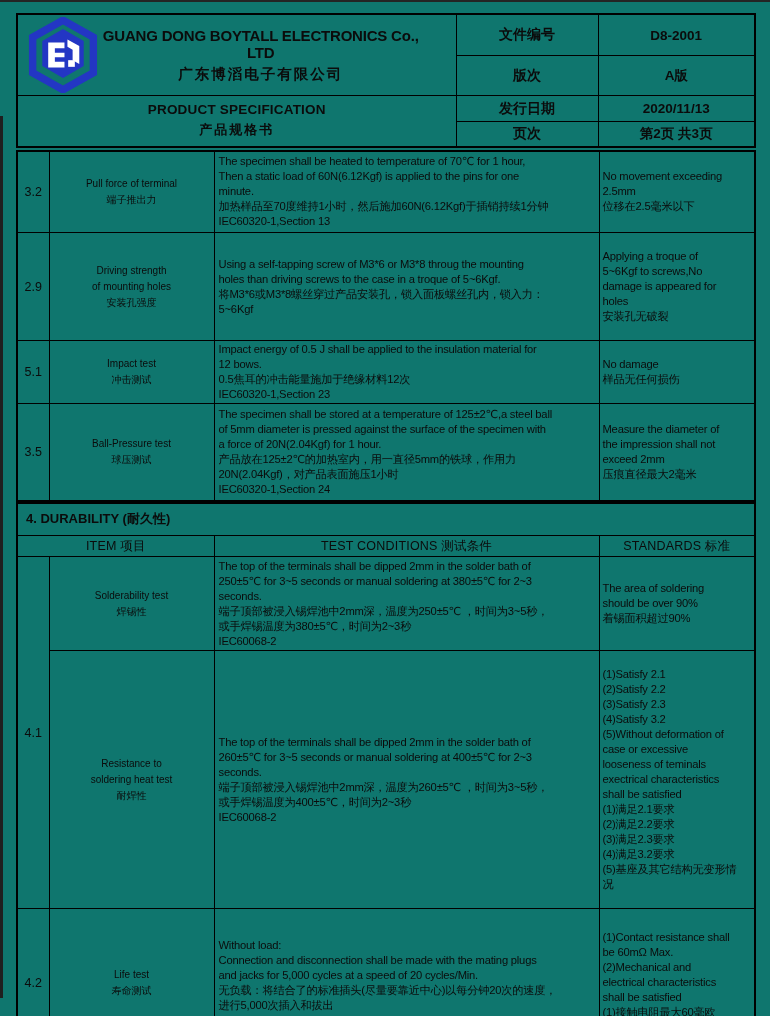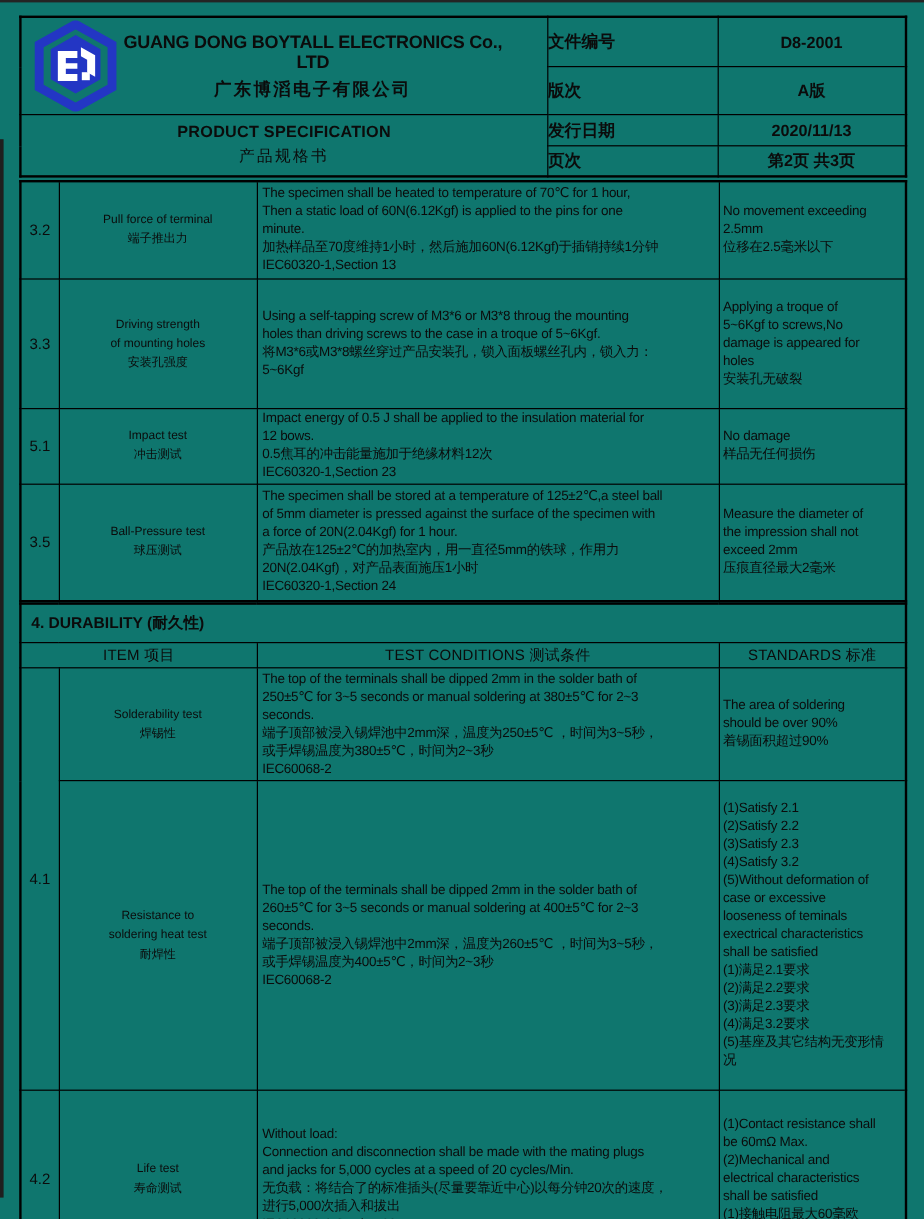--- a/index.html
+++ b/index.html
@@ -29,22 +29,22 @@
   table.doc td { border:1.5px solid #000; overflow:hidden; vertical-align:middle; }
 
   
   .company-flex { display:flex; align-items:center; padding:2px 4px 2px 8px; }
   .logo-box { flex:0 0 74px; height:76px; }
   .company-names { flex:1; text-align:center; padding-right:30px; }
   .company-en { font-weight:bold; font-size:15px; letter-spacing:-0.2px; }
   .company-cn { font-weight:bold; font-size:14.5px; letter-spacing:2px; margin-top:4px; }
   .title-cell { text-align:center; }
   .title-en { font-weight:bold; font-size:13.5px; letter-spacing:0.2px; }
-  .title-cn { font-weight:normal; font-size:13px; letter-spacing:2px; margin-top:4px; }
-  .f-label { font-weight:bold; font-size:14px; text-align:left; }
+  .title-cn { font-weight:bold; font-size:13px; letter-spacing:2px; margin-top:4px; }
+  .f-label { font-weight:bold; font-size:14px; text-align:center; }
   .f-value { font-weight:bold; font-size:13.5px; text-align:center;margin-left:40px; }
 
   
   .t3 { margin-top:2px; }
   .c-num  { text-align:center; font-size:12.5px; }
   .c-item { text-align:center; font-size:10px; white-space:pre-line; line-height:16px; padding:0 2px; }
   .c-cond { vertical-align:top; text-align:left; font-size:11.2px; white-space:pre-line;
             line-height:15px; letter-spacing:-0.2px; padding:1px 4px; }
   .c-cond.vmid { vertical-align:middle; }
   .c-std  { text-align:left; font-size:11.2px; white-space:pre-line; line-height:15px;
@@ -121,21 +121,21 @@
         <td class="c-cond">The specimen shall be heated to temperature of 70℃ for 1 hour,
 Then a static load of 60N(6.12Kgf) is applied to the pins for one
 minute.
 加热样品至70度维持1小时，然后施加60N(6.12Kgf)于插销持续1分钟
 IEC60320-1,Section 13</td>
         <td class="c-std">No movement exceeding
  2.5mm
 位移在2.5毫米以下</td>
       </tr>
       <tr style="height:90px">
-        <td class="c-num">3.3</td>
+        <td class="c-num">2.9</td>
         <td class="c-item">Driving strength
 of mounting holes
 安装孔强度</td>
         <td class="c-cond">Using a self-tapping screw of M3*6 or M3*8 throug the mounting
 holes than driving screws to the case in a troque of 5~6Kgf.
 将M3*6或M3*8螺丝穿过产品安装孔，锁入面板螺丝孔内，锁入力：
 5~6Kgf</td>
         <td class="c-std">Applying a troque of
 5~6Kgf to screws,No
 damage is appeared for

